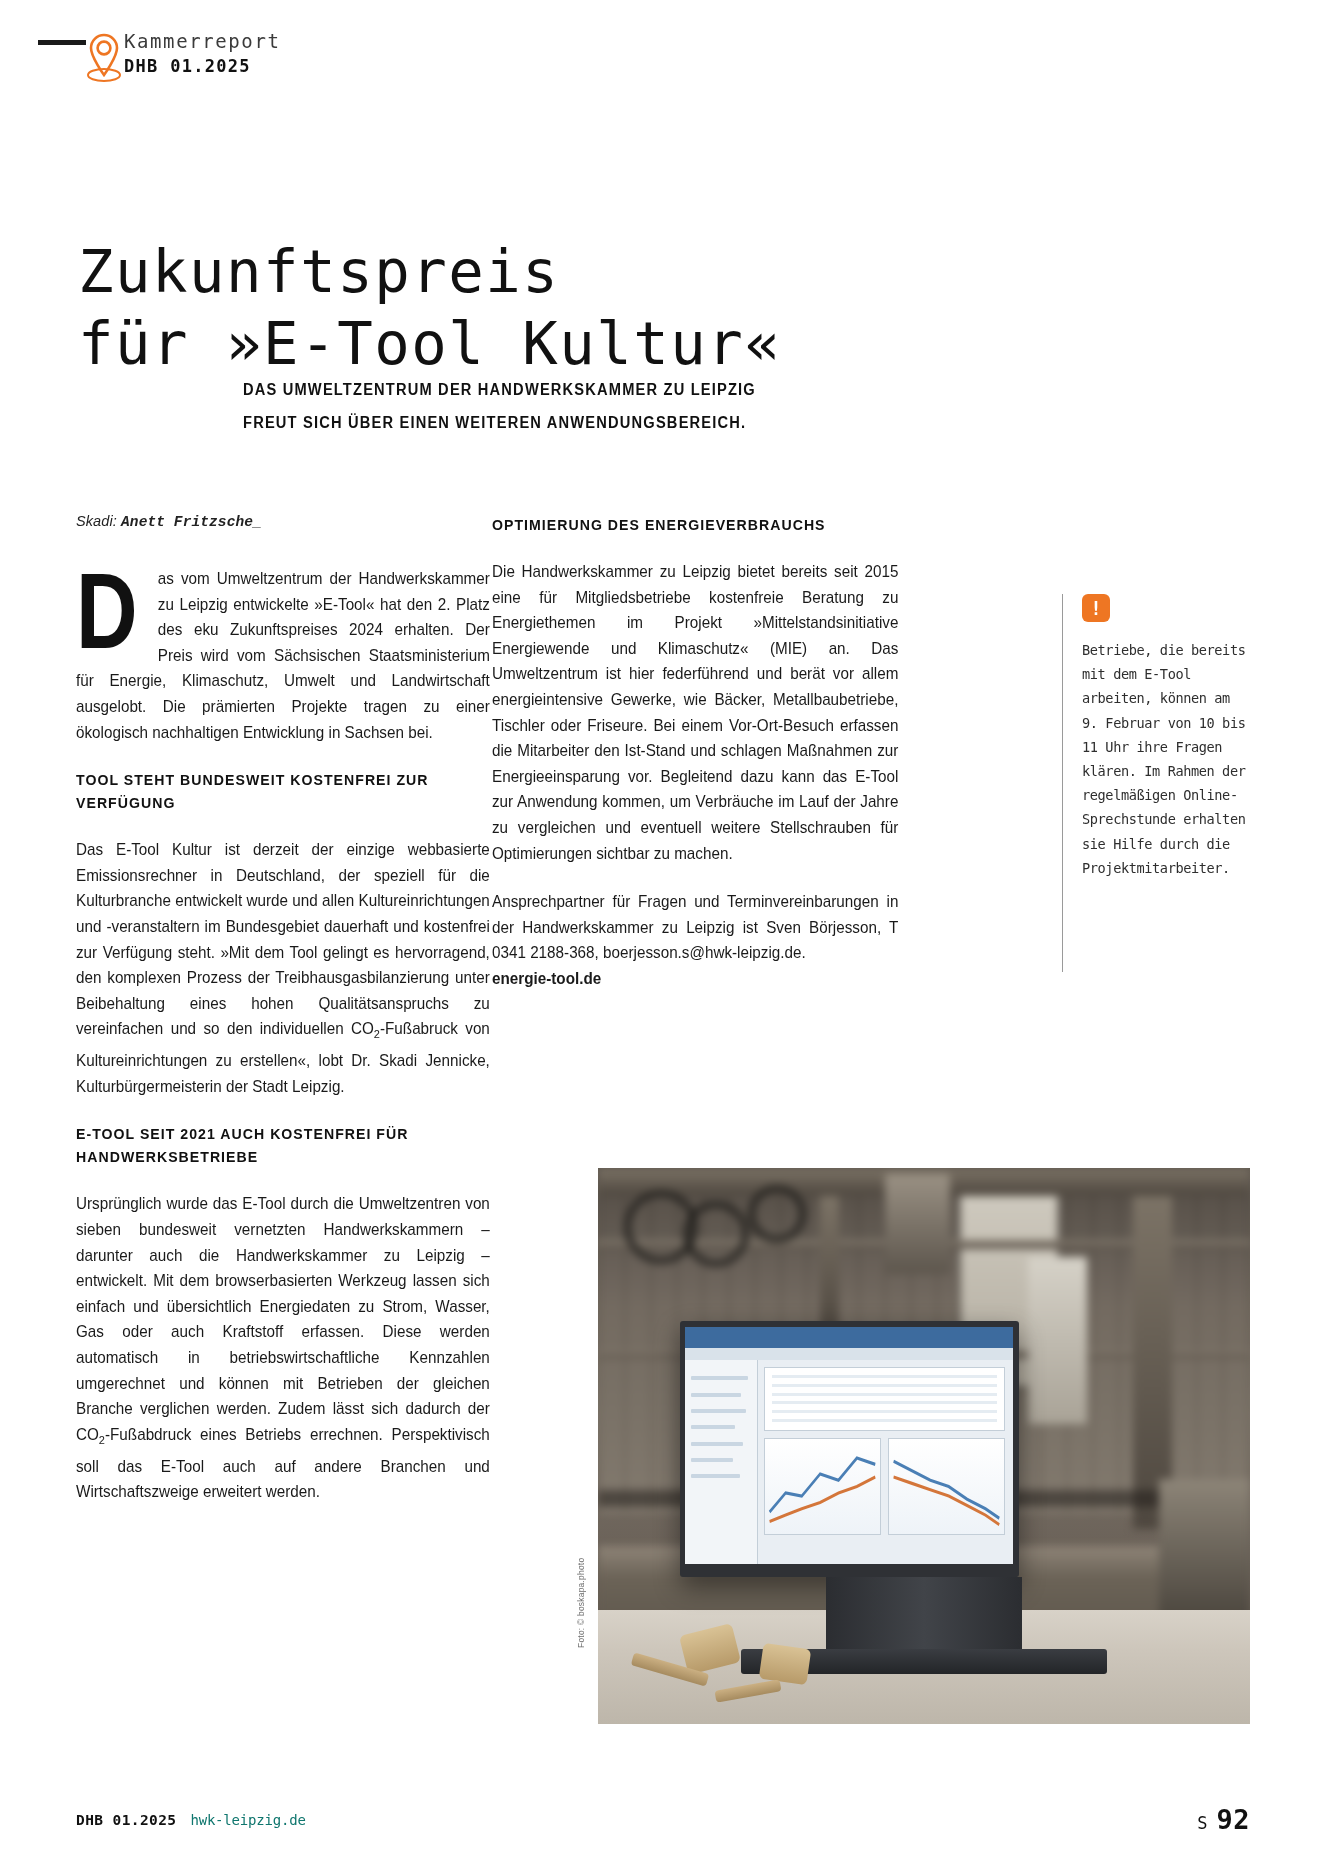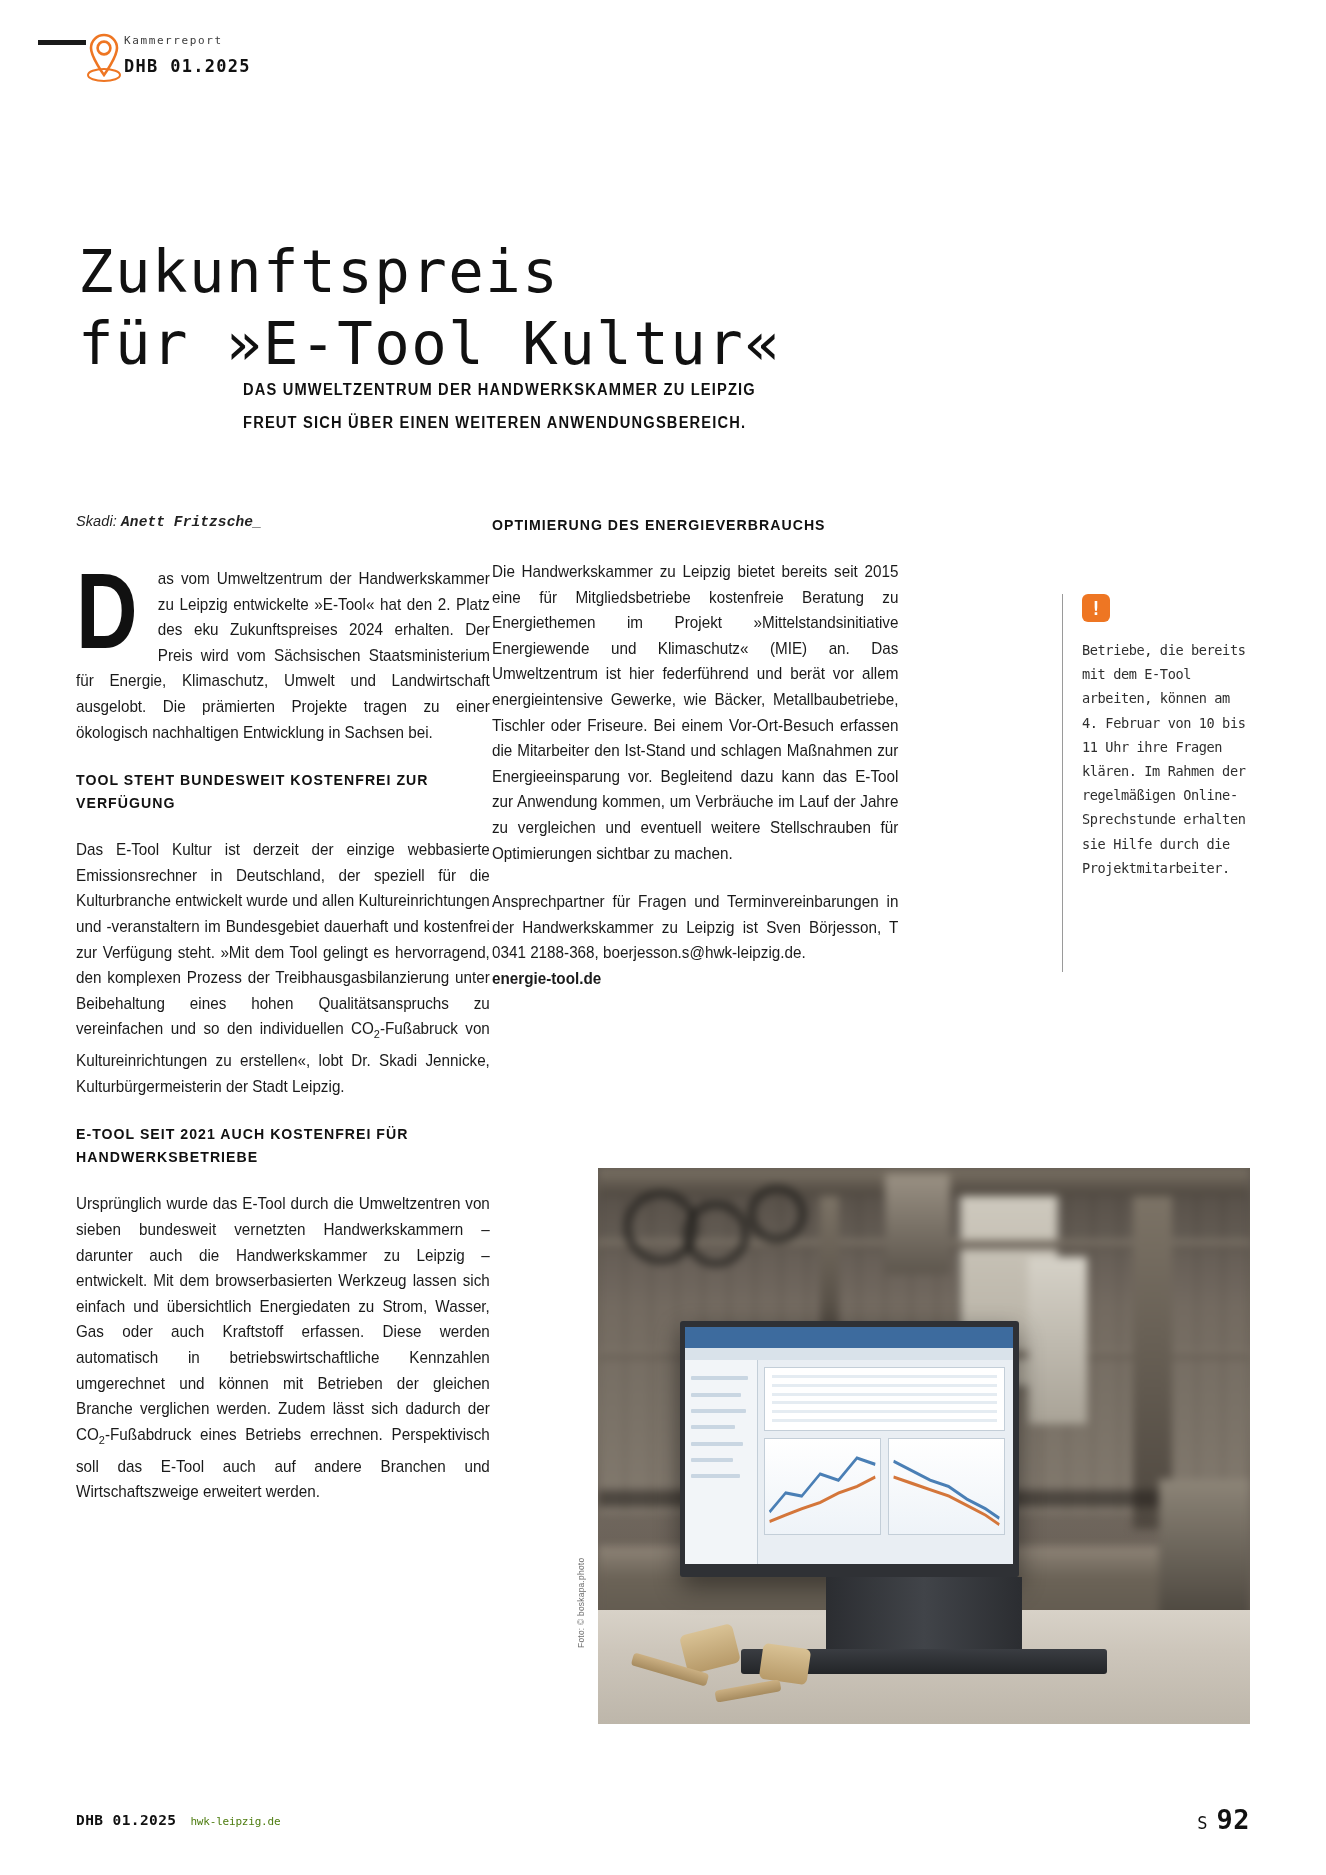--- a/index.html
+++ b/index.html
@@ -39,21 +39,21 @@
     width: 38px;
     height: 56px;
   }
   .header-text {
     position: absolute;
     left: 124px;
     top: 0px;
   }
   .kammerreport {
     font-family: "DejaVu Sans Mono", monospace;
-    font-size: 11px;
+    font-size: 19px;
     letter-spacing: 1.6px;
     color: #3b3b3b;
     line-height: 22px;
     font-weight: 400;
   }
   .dhb-issue {
     font-family: "DejaVu Sans Mono", monospace;
     font-size: 17px;
     letter-spacing: 1.3px;
     color: #111111;
@@ -234,22 +234,22 @@
   }
   .footer-issue {
     font-family: "DejaVu Sans Mono", monospace;
     font-size: 14.5px;
     font-weight: 700;
     letter-spacing: 0.4px;
     color: #111;
   }
   .footer-url {
     font-family: "DejaVu Sans Mono", monospace;
-    font-size: 11px;
-    color: #4d7c0f;
+    font-size: 14px;
+    color: #0f766e;
     letter-spacing: -0.2px;
   }
   .footer-right {
     position: absolute;
     right: 76px;
     top: -8px;
     display: flex;
     align-items: baseline;
     gap: 9px;
   }
@@ -396,21 +396,21 @@
   <p>Die Handwerkskammer zu Leipzig bietet bereits seit 2015 eine für Mitgliedsbetriebe kostenfreie Beratung zu Energiethemen im Projekt »Mittelstandsinitiative Energiewende und Klimaschutz« (MIE) an. Das Umweltzentrum ist hier federführend und berät vor allem energieintensive Gewerke, wie Bäcker, Metallbaubetriebe, Tischler oder Friseure. Bei einem Vor-Ort-Besuch erfassen die Mitarbeiter den Ist-Stand und schlagen Maßnahmen zur Energieeinsparung vor. Begleitend dazu kann das E-Tool zur Anwendung kommen, um Verbräuche im Lauf der Jahre zu vergleichen und eventuell weitere Stellschrauben für Optimierungen sichtbar zu machen.</p>
   <p>
     <span>Ansprechpartner für Fragen und Terminvereinbarungen in der Handwerkskammer zu Leipzig ist Sven Börjesson, T 0341 2188-368, boerjesson.s@hwk-leipzig.de.</span><br>
     <span class="boldlink">energie-tool.de</span>
   </p>
 </div>
 
 <div class="sidebar-rule"></div>
 <div class="sidebar-note">
   <div class="alert-badge">!</div>
-  <div class="sidebar-text">Betriebe, die bereits mit dem E-Tool arbeiten, können am 4. Februar von 10 bis 11 Uhr ihre Fragen klären. Im Rahmen der regelmäßigen Online-Sprechstunde erhalten sie Hilfe durch die Projektmitarbeiter.</div>
+  <div class="sidebar-text">Betriebe, die bereits mit dem E-Tool arbeiten, können am 9. Februar von 10 bis 11 Uhr ihre Fragen klären. Im Rahmen der regelmäßigen Online-Sprechstunde erhalten sie Hilfe durch die Projektmitarbeiter.</div>
 </div>
 
 <div class="photo">
   <div class="ph-layer ph-bg"></div>
 
   <div class="ph-layer ph-blurwrap">
     <div class="ph-layer ph-wallpanel"></div>
     <div class="ph-layer ph-window"></div>
 
     <div class="ph-layer ph-shelf" style="top:13%;"></div>

